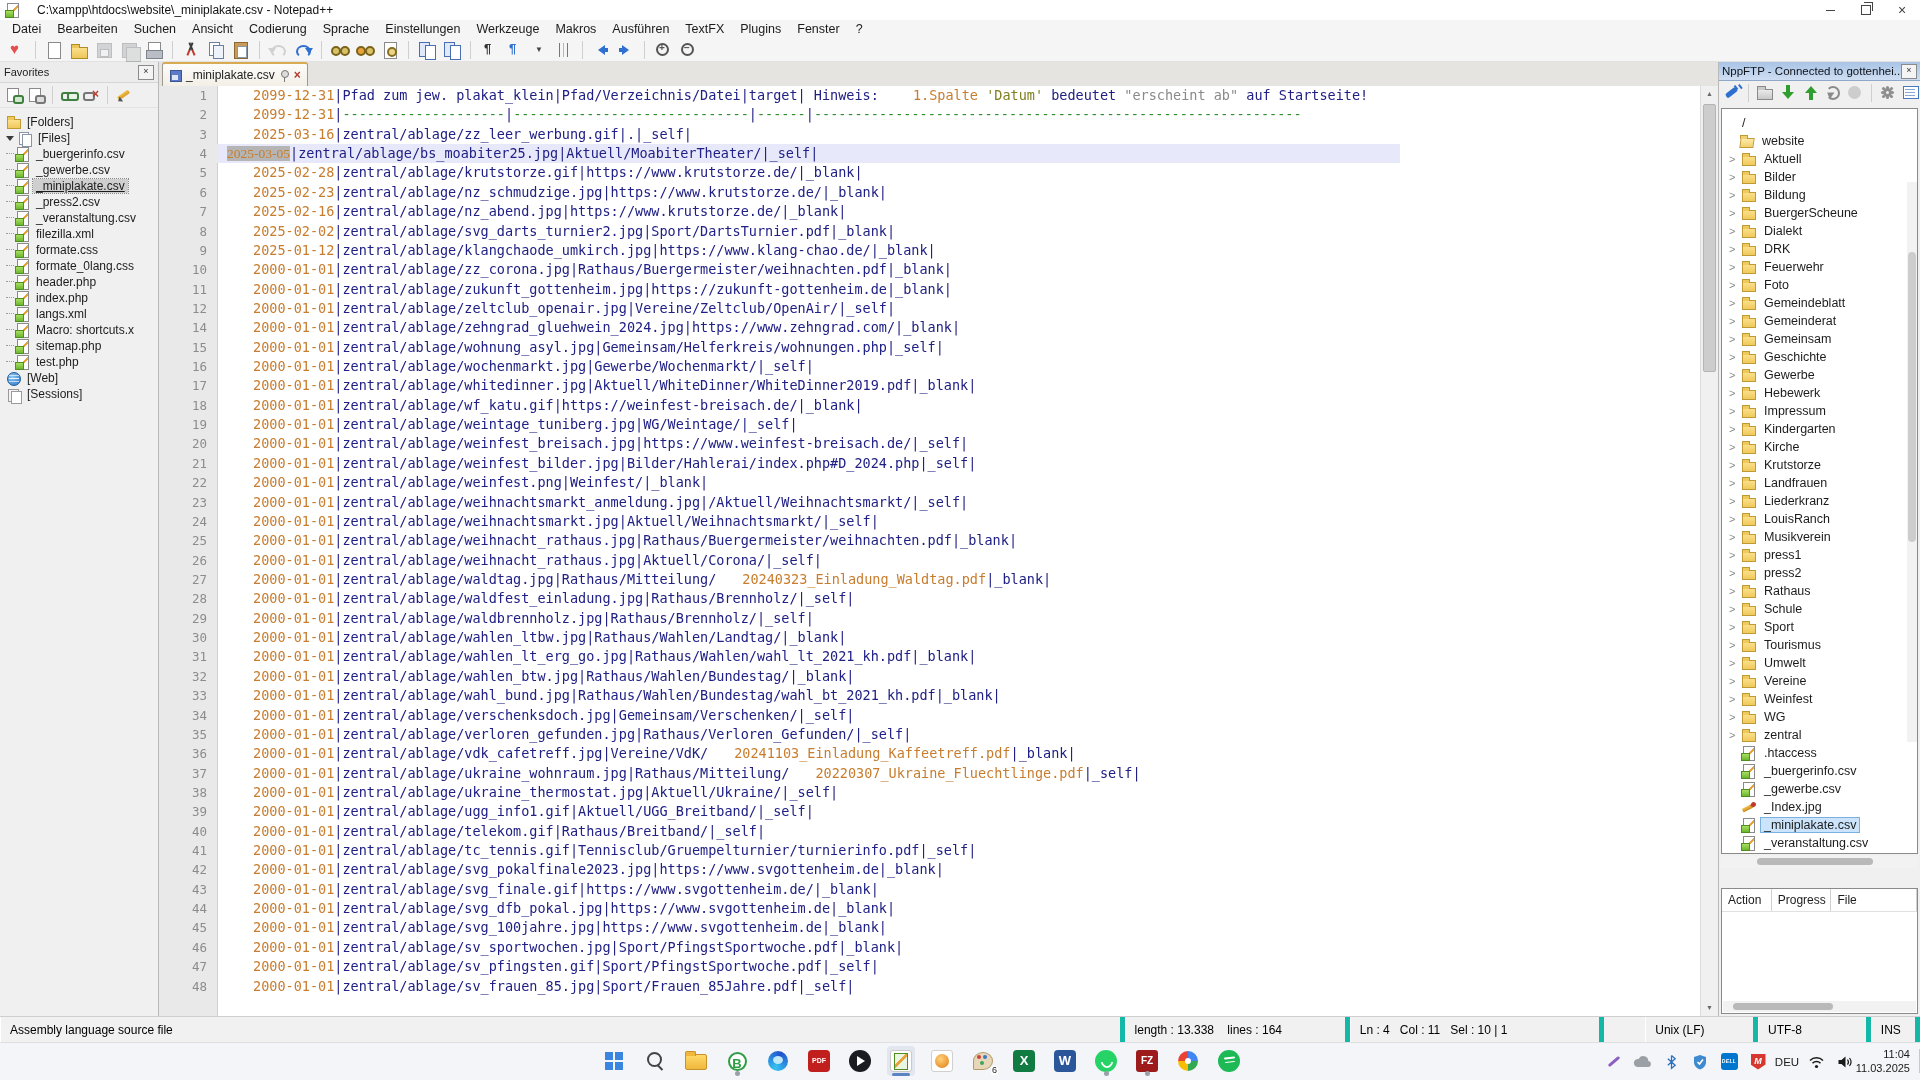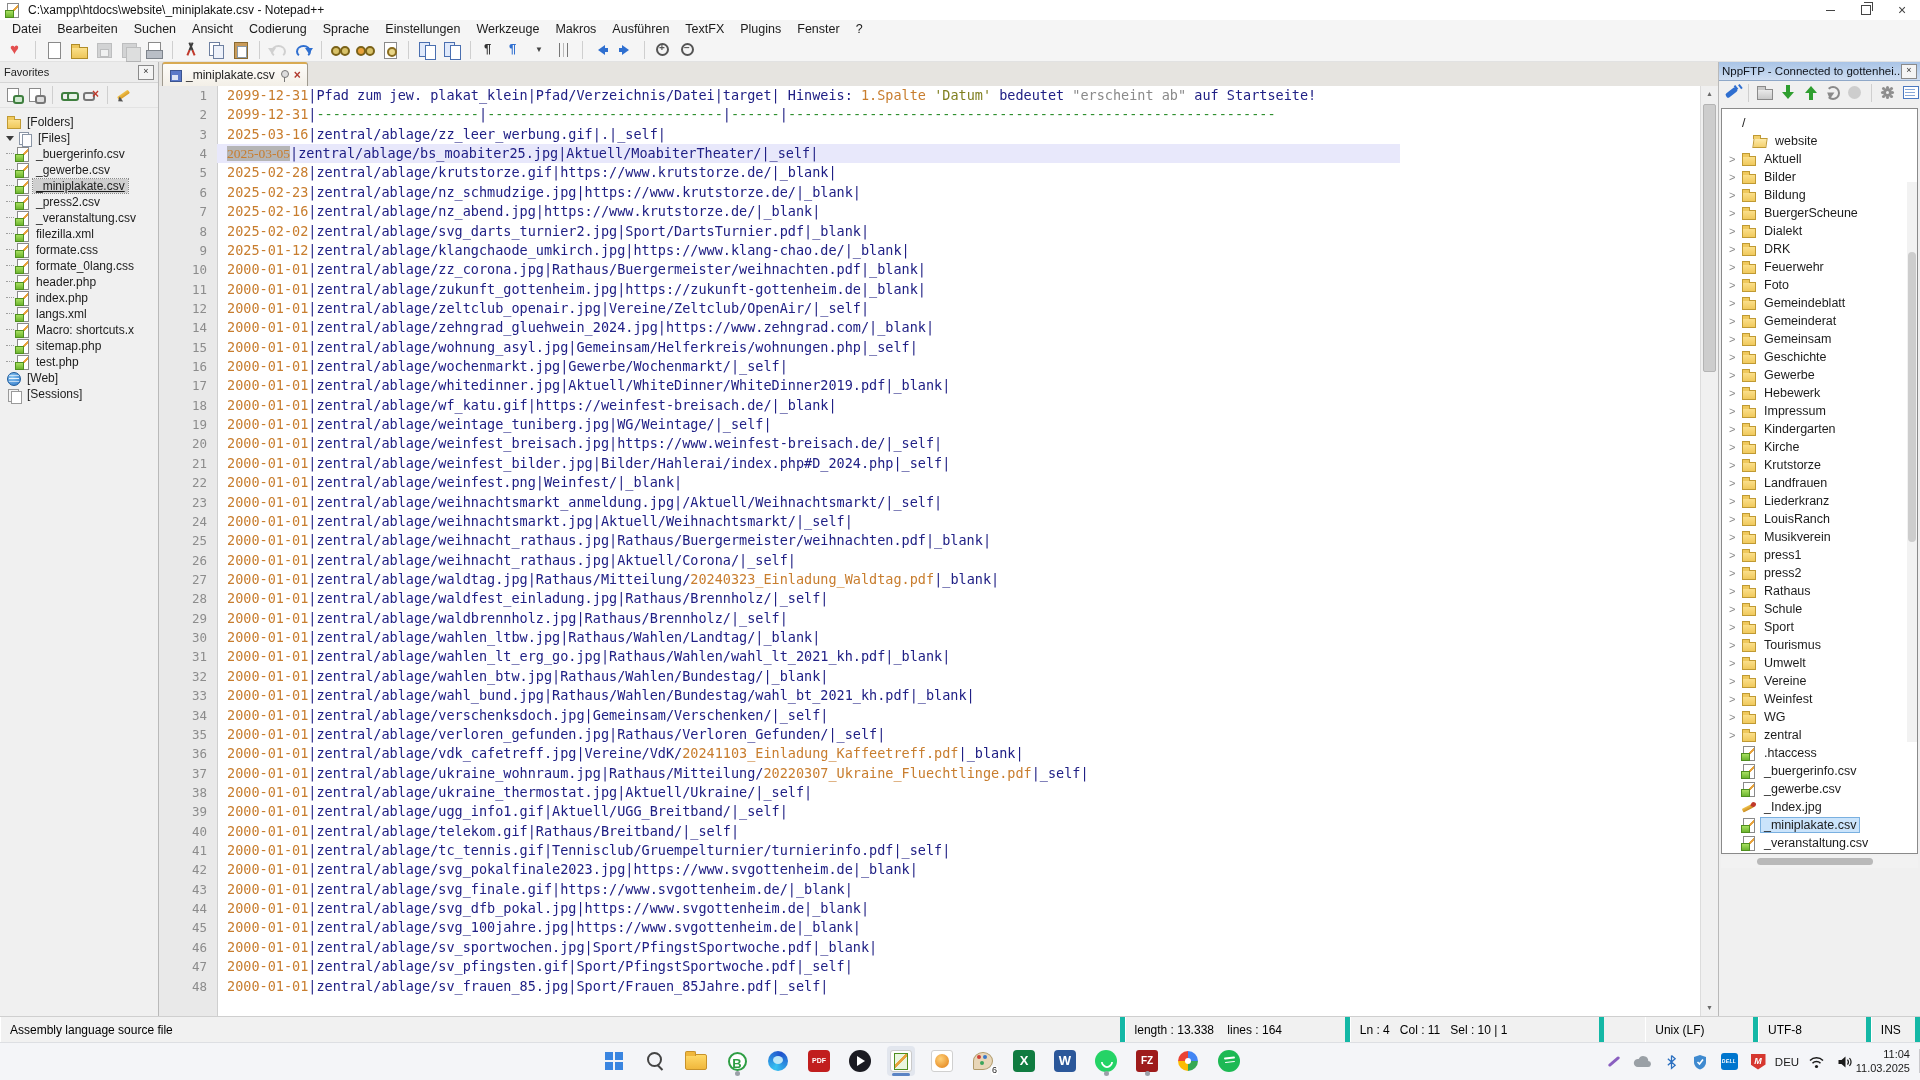--- a/index.html
+++ b/index.html
@@ -1,19 +1,19 @@
 <!DOCTYPE html>
 <html><head>
 <meta charset="utf-8">
 <style>
   html,body{margin:0;padding:0;background:#d6d6d6;font-family:"Liberation Sans",sans-serif;}
   .screen{position:relative;width:1920px;height:1080px;background:#f0f0f0;overflow:hidden;}
   
   .titlebar{position:absolute;left:0;top:0;width:1920px;height:20px;background:#ffffff;display:flex;align-items:center;border-bottom:1px solid #e8e8e8;}
-  .titlebar .title{font-size:12px;color:#111;margin-left:6px;}
+  .titlebar .title{font-size:12px;color:#111;margin-left:15px;}
   .wincontrols{position:absolute;right:0;top:0;height:20px;display:flex;}
   .wc{width:36px;height:20px;display:flex;align-items:center;justify-content:center;color:#444;font-size:12px;}
   .wc-min::before{content:"";width:9px;height:1px;background:#444;}
   .wc-max{position:relative;}
   .wc-max i{display:block;width:8px;height:8px;border:1px solid #444;background:#fff;position:relative;}
   .wc-max i::before{content:"";position:absolute;left:2px;top:-4px;width:8px;height:8px;border:1px solid #444;border-bottom:none;border-left:none;}
   .wc-close{font-size:14px;}
   
   .menubar{position:absolute;left:0;top:20px;width:1920px;height:18px;background:#f5f5f5;display:flex;align-items:center;padding-left:4px;box-sizing:border-box;}
   .menu-item{font-size:12.5px;color:#1a1a1a;padding:0 8px;line-height:18px;}
@@ -106,21 +106,21 @@
   .tab-save::after{content:"";position:absolute;left:3px;top:6px;width:6px;height:5px;background:#dde4f4;}
   .tab-pin{width:11px;height:13px;position:relative;}
   .tab-pin::before{content:"";position:absolute;left:2px;top:1px;width:6px;height:6px;border:1px solid #777;border-radius:50%;background:#ddd;}
   .tab-pin::after{content:"";position:absolute;left:5px;top:8px;width:1px;height:5px;background:#777;}
   .tab-close{font-size:12px;font-weight:bold;color:#b03a2e;line-height:12px;}
   .code{position:absolute;left:0;top:24px;right:17px;bottom:0;background:linear-gradient(to right,#e9e9e9 0,#e9e9e9 58px,#cfcfcf 58px,#cfcfcf 59px,#fff 59px);overflow:hidden;font-family:"DejaVu Sans Mono","Liberation Mono",monospace;font-size:13.5px;}
   .ln{display:flex;height:19.36px;line-height:19.36px;white-space:pre;}
   .lnum{width:48px;flex:none;text-align:right;padding-right:10px;color:#8c8c8c;font-size:12.5px;}
   .lc{flex:1;padding-left:10px;position:relative;}
   .ln.cur .lc{background:linear-gradient(to right,#e8e8fb 0,#e8e8fb 1183px,transparent 1183px);}
-  .sg-d{color:#c87d2e;}
+  .sg-d{color:#c87d2e;margin-left:26px;}
   .sg-x{color:#c87d2e;background:#b5b5b5;font-family:Liberation Serif, serif;}
   .sg-t{color:#202085;}
   .sg-g{color:#2f8f2f;}
   .sg-o{color:#7f7f1f;}
   .sg-s{color:#8a8a8a;}
   .vsb{position:absolute;right:0;top:24px;width:17px;bottom:0;background:#f0f0f0;border-left:1px solid #dcdcdc;}
   .vsb .ar{height:16px;text-align:center;font-size:7px;color:#6a6a6a;line-height:16px;}
   .vsb .thumb{position:absolute;left:2px;right:2px;top:18px;height:266px;background:#cdcdcd;border:1px solid #b4b4b4;border-radius:2px;}
   .vsb .ar.dn{position:absolute;bottom:0;left:0;right:0;}
   
@@ -459,21 +459,21 @@
         <span class="tbi i-ftp-abort dis"></span>
         <span class="tsep"></span>
         <span class="tbi i-ftp-settings"></span>
         <span class="tbi i-ftp-messages"></span>
       </div>
     <div class="ftp-tree" id="ftptree">
         <div class="frow" style="padding-left: 5px;">
           <span class="chev"></span>
           <span class="lbl">/</span>
         </div>
-        <div class="frow" style="padding-left: 18px;">
+        <div class="frow" style="padding-left: 5px;">
           <span class="chev"></span>
           <span class="ti ti-folder-open"></span>
           <span class="lbl">website</span>
         </div>
         <div class="frow" style="padding-left: 7px;">
           <span class="chev">&gt;</span>
           <span class="ti ti-folder"></span>
           <span class="lbl">Aktuell</span>
         </div>
         <div class="frow" style="padding-left: 7px;">
@@ -666,20 +666,31 @@
           <span class="ti ti-csv"></span>
           <span class="lbl">_veranstaltung.csv</span>
         </div>
       </div>
     <div class="ftp-vsb">
         <div class="thumb"></div>
       </div>
     <div class="ftp-hsb">
         <div class="thumb"></div>
       </div>
+    <div class="queue">
+      <div class="q-head" id="qhead">
+          <span class="q-col" style="width: 50px;">Action</span>
+          <span class="q-col" style="width: 60px;">Progress</span>
+          <span class="q-col" style="width: 86px;">File</span>
+        </div>
+      <div class="q-body"></div>
+      <div class="q-hsb">
+          <div class="thumb"></div>
+        </div>
+    </div>
   </div>
 
   <div class="status" id="statusbar">
       <div class="seg" style="width: 1150px;">Assembly language source file</div>
       <div class="seg" style="width: 230px;">length : 13.338    lines : 164</div>
       <div class="seg" style="width: 260px;">Ln : 4   Col : 11   Sel : 10 | 1</div>
       <div class="seg" style="width: 115px; margin-left: 41px;">Unix (LF)</div>
       <div class="seg" style="width: 115px;">UTF-8</div>
       <div class="seg" style="width: 50px;">INS</div>
     </div>

